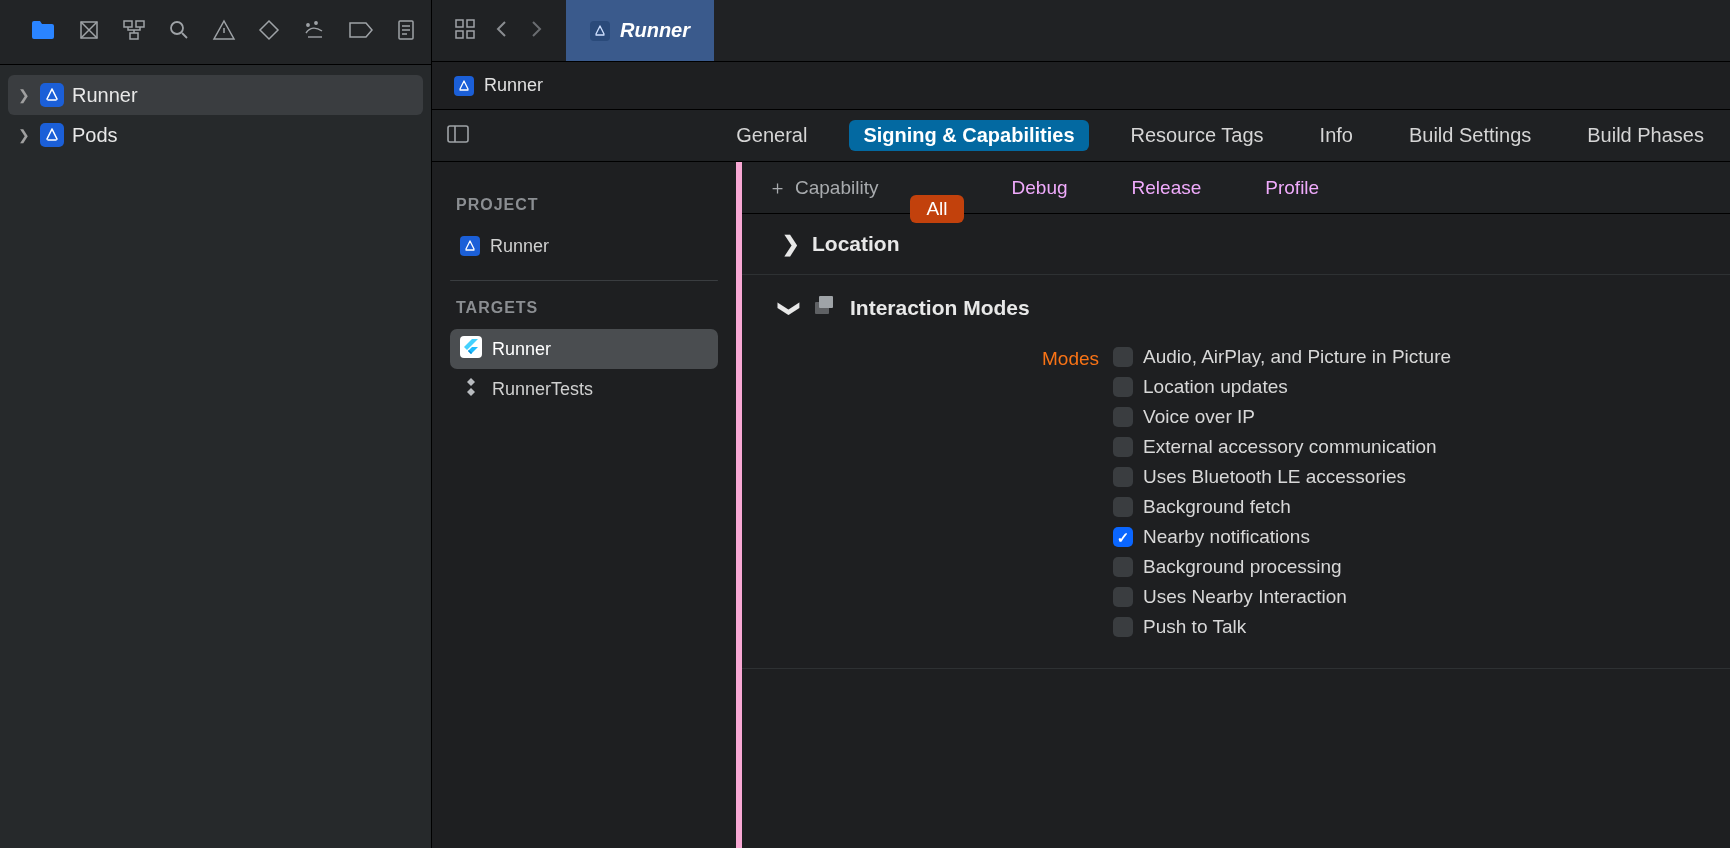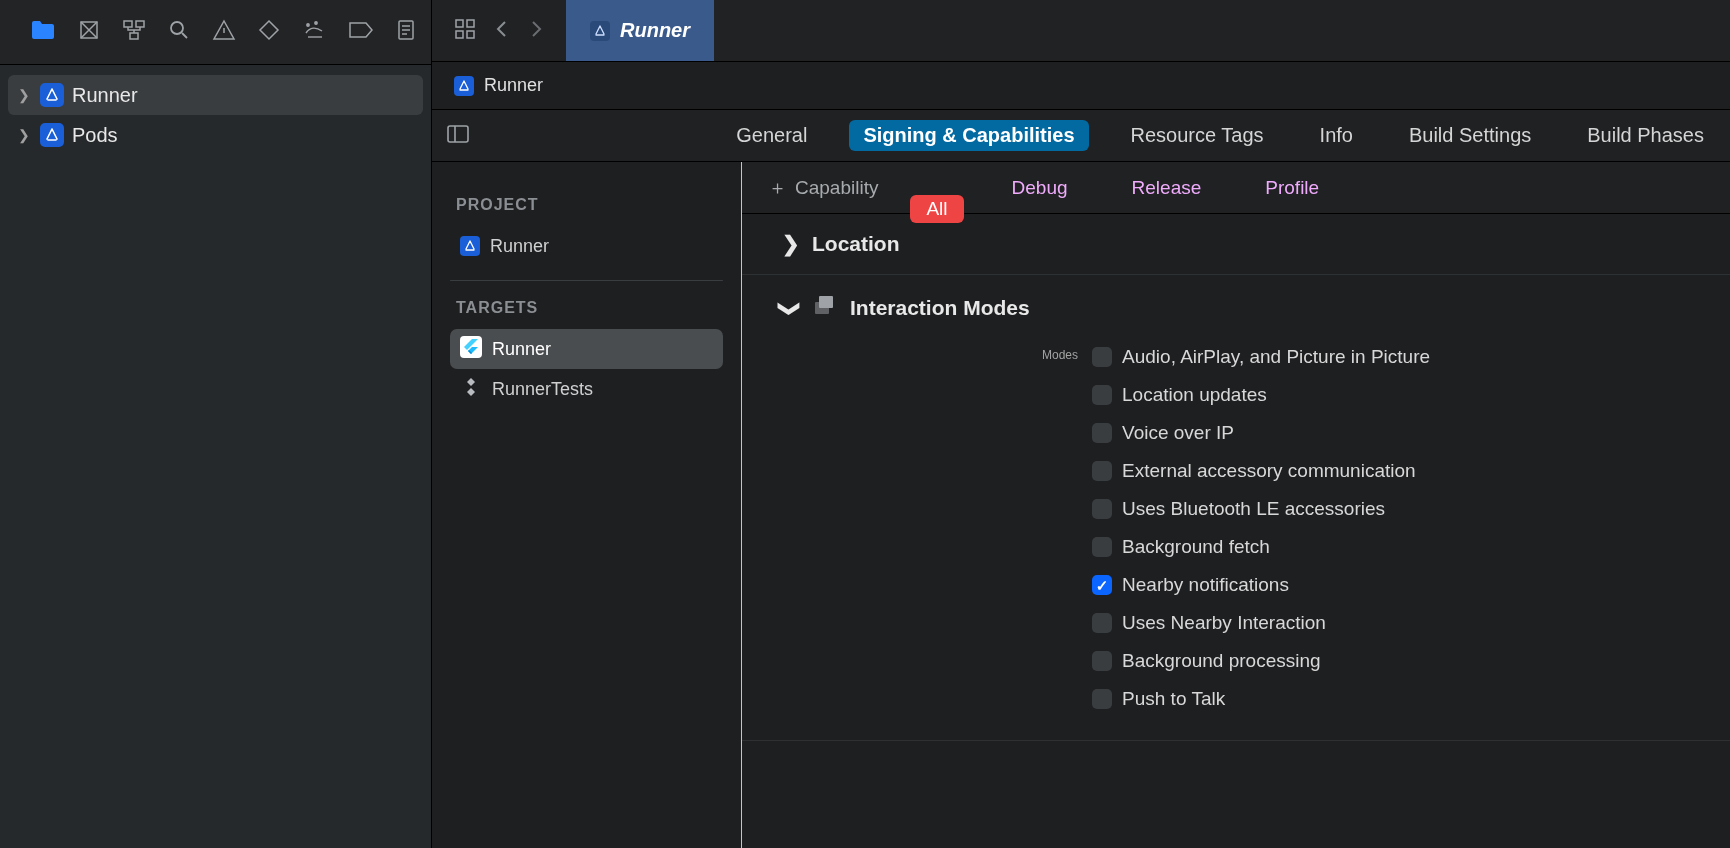--- a/index.html
+++ b/index.html
@@ -97,21 +97,21 @@
     color: #d5d5d5;
     padding: 4px 14px;
     border-radius: 6px;
   }
   .config-tabs .ctab.active { background: #0369a1; color: #fff; font-weight: 600; }
 
   
   .editor-body { flex:1; display:flex; overflow:hidden; }
   .targets-pane {
     width: 310px;
-    border-right: 1px solid #f9a8d4;
+    border-right: 6px solid #f9a8d4;
     padding: 26px 18px;
   }
   .tp-heading { font-size: 16px; font-weight: 700; letter-spacing: 1px; color: #8b8e92; margin: 8px 6px 12px; }
   .tp-row {
     display:flex; align-items:center; gap:10px;
     height: 40px; padding: 0 10px;
     border-radius: 7px;
     font-size: 18px;
   }
   .tp-row.sep { border-bottom: 1px solid #3a3d40; margin: 14px 0 18px; height:0; padding:0;}
@@ -122,34 +122,34 @@
     height: 52px;
     display:flex; align-items:center; gap: 32px;
     padding: 0 26px;
     border-bottom: 1px solid #000;
     background:#1f2123;
   }
   .caps-toolbar .pill {
     font-size: 19px; color:#f0abfc;
     padding: 3px 16px; border-radius: 6px;
   }
-  .caps-toolbar .pill.active { background:#ef4444; color:#fff;margin-top:42px; }
+  .caps-toolbar .pill.active { background:#c2410c; color:#fff;margin-top:42px; }
   .caps-toolbar .add-cap { display:flex; align-items:center; gap:8px; color:#a8abae; font-size:19px;}
 
   .section {
     padding: 18px 40px;
     border-bottom: 1px solid #2e3133;
   }
   .section-header { display:flex; align-items:center; gap:14px; font-size: 21px; font-weight:700; color:#e8e8e8;}
   .section-header .disc { width:16px; text-align:center; }
 
   .modes-body { padding: 24px 0 12px 260px; }
   .modes-grid { display:flex; gap: 14px; }
-  .modes-label { font-size: 12px; color:#a3a3a3; text-align:center; padding-top:2px;}
-  .modes-list { display:flex; flex-direction:column; gap: 16px; }
+  .modes-label { font-size: 19px; color:#f97316; text-align:center; padding-top:2px;}
+  .modes-list { display:flex; flex-direction:column; gap: 8px; }
   .mode-item { display:flex; align-items:center; gap: 10px; font-size: 19px; color:#d8d8d8;}
   .chk {
     width: 20px; height: 20px; border-radius: 5px;
     background: #3a3d40;
     display:flex; align-items:center; justify-content:center;
     flex-shrink:0;
   }
   .chk.checked { background:#0a66ff; }
   .chk.checked::after { content:"✓"; color:#fff; font-size:15px; font-weight:700; line-height:1;}
 
@@ -407,25 +407,25 @@
                 <div class="mode-item">
                   <span class="chk"></span>
                   <span>Background fetch</span>
                 </div>
                 <div class="mode-item">
                   <span class="chk checked"></span>
                   <span>Nearby notifications</span>
                 </div>
                 <div class="mode-item">
                   <span class="chk"></span>
+                  <span>Background processing</span>
+                </div>
+                <div class="mode-item">
+                  <span class="chk"></span>
                   <span>Uses Nearby Interaction</span>
-                </div>
-                <div class="mode-item">
-                  <span class="chk"></span>
-                  <span>Background processing</span>
                 </div>
                 <div class="mode-item">
                   <span class="chk"></span>
                   <span>Push to Talk</span>
                 </div>
               </div>
           </div>
         </div>
       </div>
 

